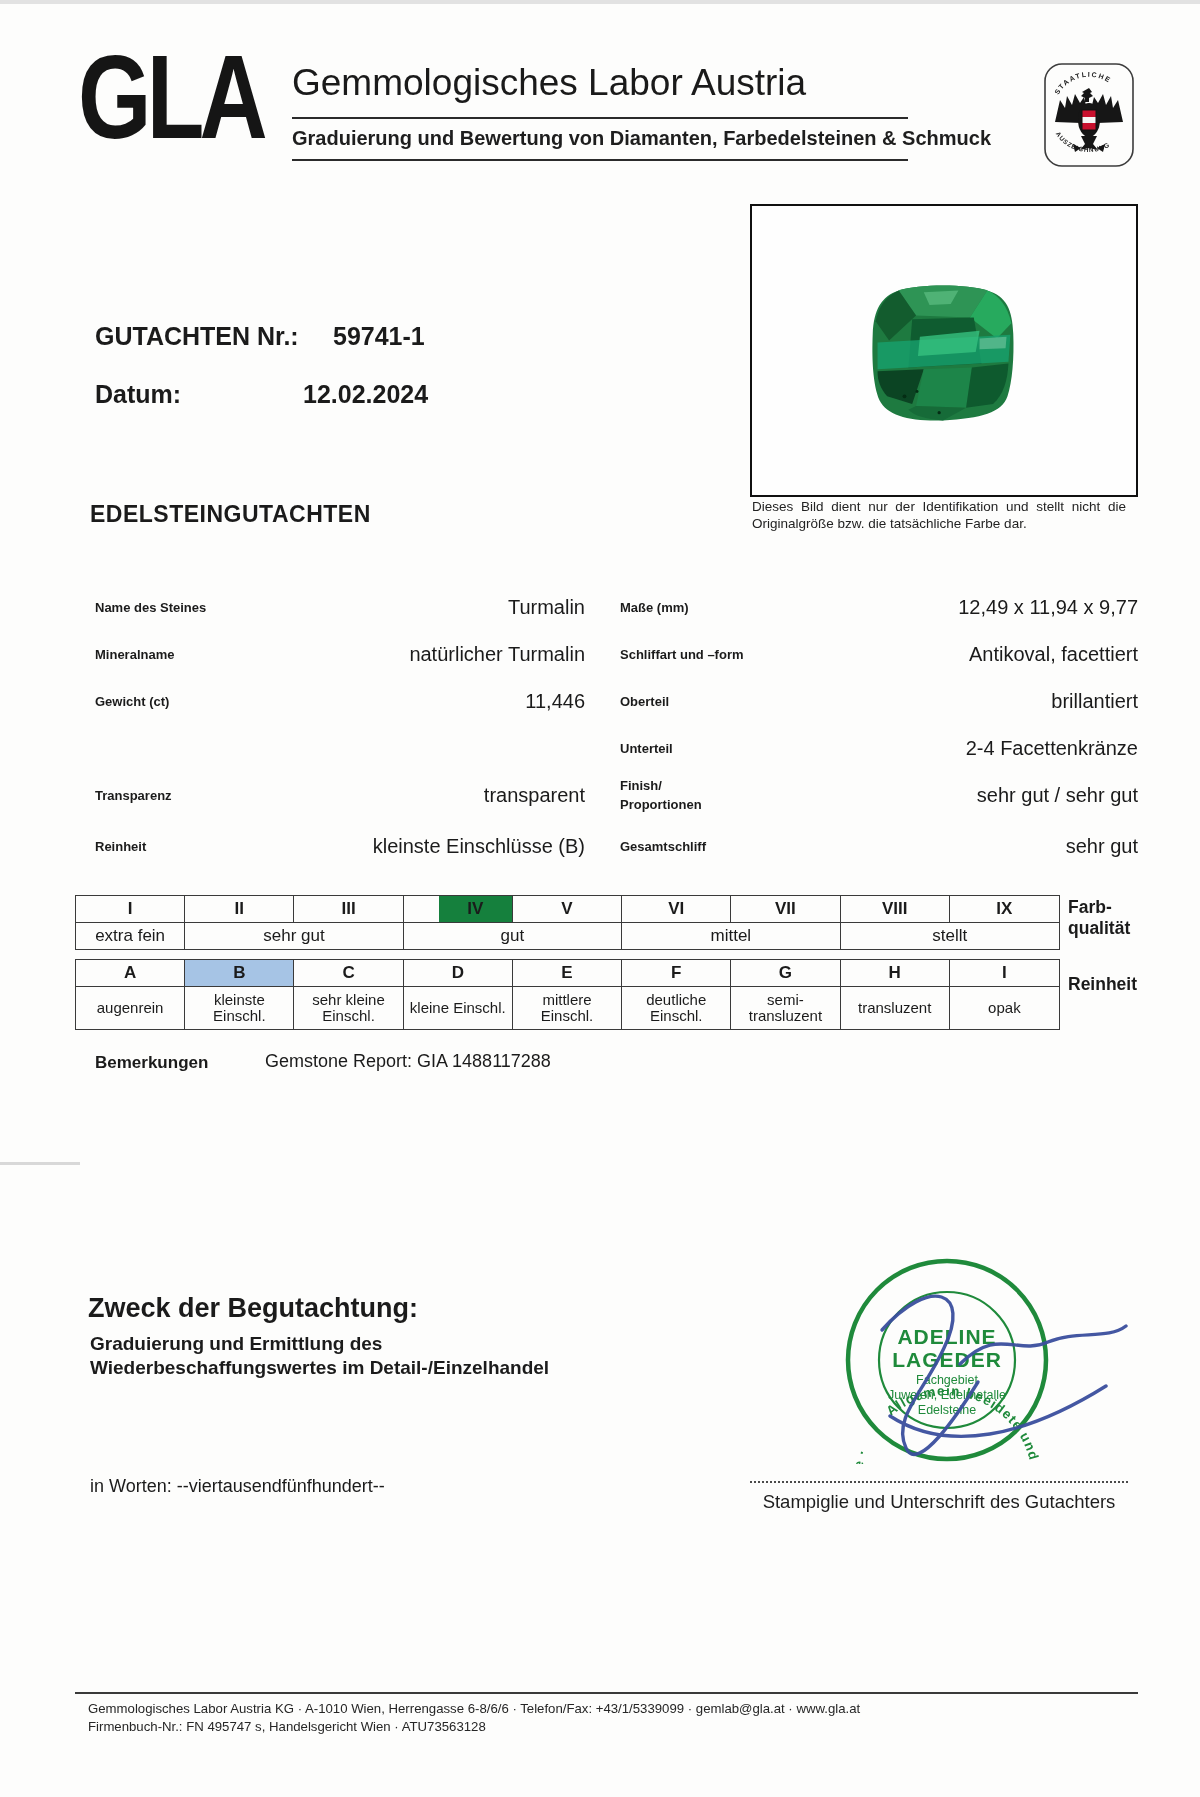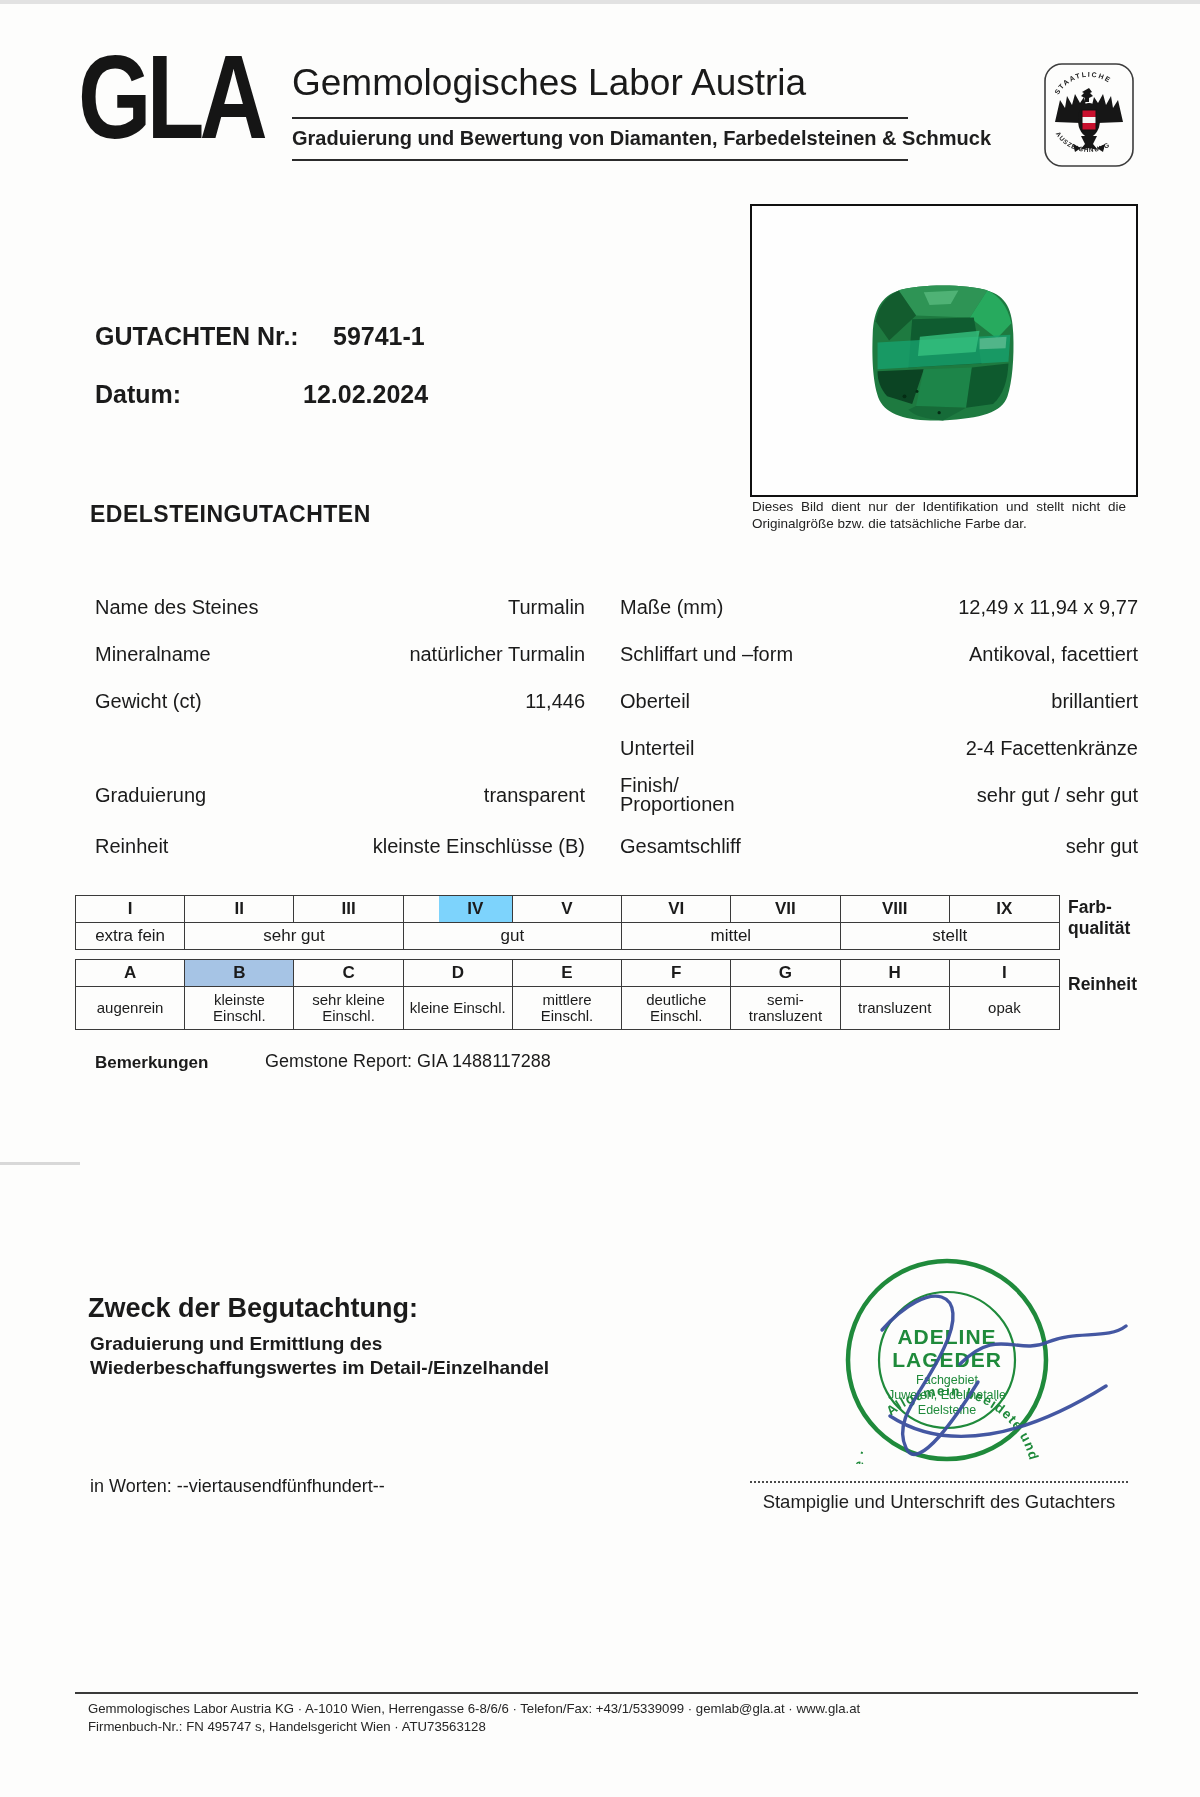--- a/index.html
+++ b/index.html
@@ -32,21 +32,21 @@
   
   .photo-box { top:204px; left:750px; width:384px; height:289px; border:2px solid #101010; background:#fefefe; }
   .gem { position:absolute; left:114px; top:74px; }
   .photo-caption { top:499px; left:752px; width:374px; font-size:13.5px; line-height:16.5px;
                    text-align:justify; color:#232323; }
 
   .section-title { top:501px; left:90px; font-size:23px; font-weight:bold; letter-spacing:.5px; }
 
   
   .prow { position:absolute; display:flex; justify-content:space-between; align-items:center; height:26px; }
-  .prow .lbl { font-size:20px; font-weight:normal; white-space:pre-line; line-height:19px; }
+  .prow .lbl { font-size:13px; font-weight:bold; white-space:pre-line; line-height:19px; }
   .prow .val { font-size:20px; text-align:center; white-space:nowrap; }
   .pl { left:95px;  width:490px; }
   .pr { left:620px; width:518px; }
   .r1 { top:594px; } .r2 { top:641px; } .r3 { top:688px; } .r4 { top:735px; }
   .r5 { top:782px; } .r6 { top:833px; }
   .r5.pr { top:772px; height:46px; }
 
   
   .scale { left:75px; width:985px; border:1.5px solid #3a3a3a; box-sizing:border-box; }
   .scale-row { display:grid; grid-template-columns:repeat(9,1fr); }
@@ -165,21 +165,21 @@
   </div>
   <div class="abs prow pl r2">
     <span class="lbl">Mineralname</span>
     <span class="val">natürlicher Turmalin</span>
   </div>
   <div class="abs prow pl r3">
     <span class="lbl">Gewicht (ct)</span>
     <span class="val">11,446</span>
   </div>
   <div class="abs prow pl r5">
-    <span class="lbl">Graduierung</span>
+    <span class="lbl">Transparenz</span>
     <span class="val">transparent</span>
   </div>
   <div class="abs prow pl r6">
     <span class="lbl">Reinheit</span>
     <span class="val">kleinste Einschlüsse (B)</span>
   </div>
 
   <div class="abs prow pr r1">
     <span class="lbl">Maße (mm)</span>
     <span class="val">12,49 x 11,94 x 9,77</span>
@@ -204,21 +204,21 @@
   <div class="abs prow pr r6">
     <span class="lbl">Gesamtschliff</span>
     <span class="val">sehr gut</span>
   </div>
 
   <div class="abs scale colorscale">
     <div class="scale-row grades">
       <div class="scale-cell">I</div>
       <div class="scale-cell">II</div>
       <div class="scale-cell">III</div>
-      <div class="scale-cell" style="background-color: #7dd3fc; margin-left: 35px;">IV</div>
+      <div class="scale-cell" style="background-color: #15803d; margin-left: 35px;">IV</div>
       <div class="scale-cell">V</div>
       <div class="scale-cell">VI</div>
       <div class="scale-cell">VII</div>
       <div class="scale-cell">VIII</div>
       <div class="scale-cell">IX</div>
     </div>
     <div class="scale-row groups">
       <div class="scale-cell">extra fein</div>
       <div class="scale-cell span2">sehr gut</div>
       <div class="scale-cell span2">gut</div>

